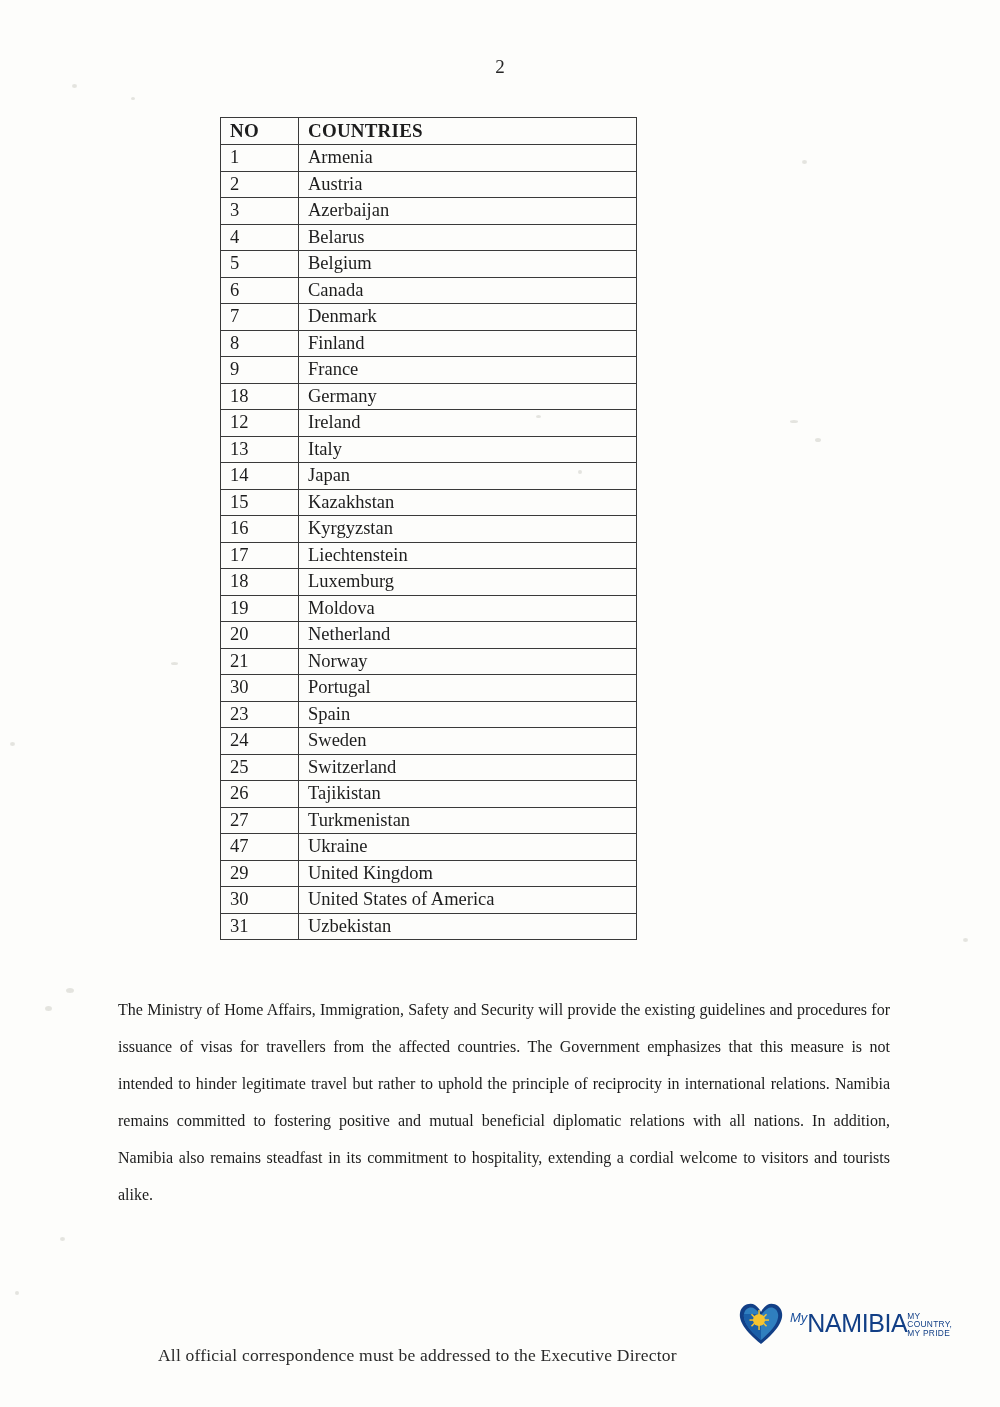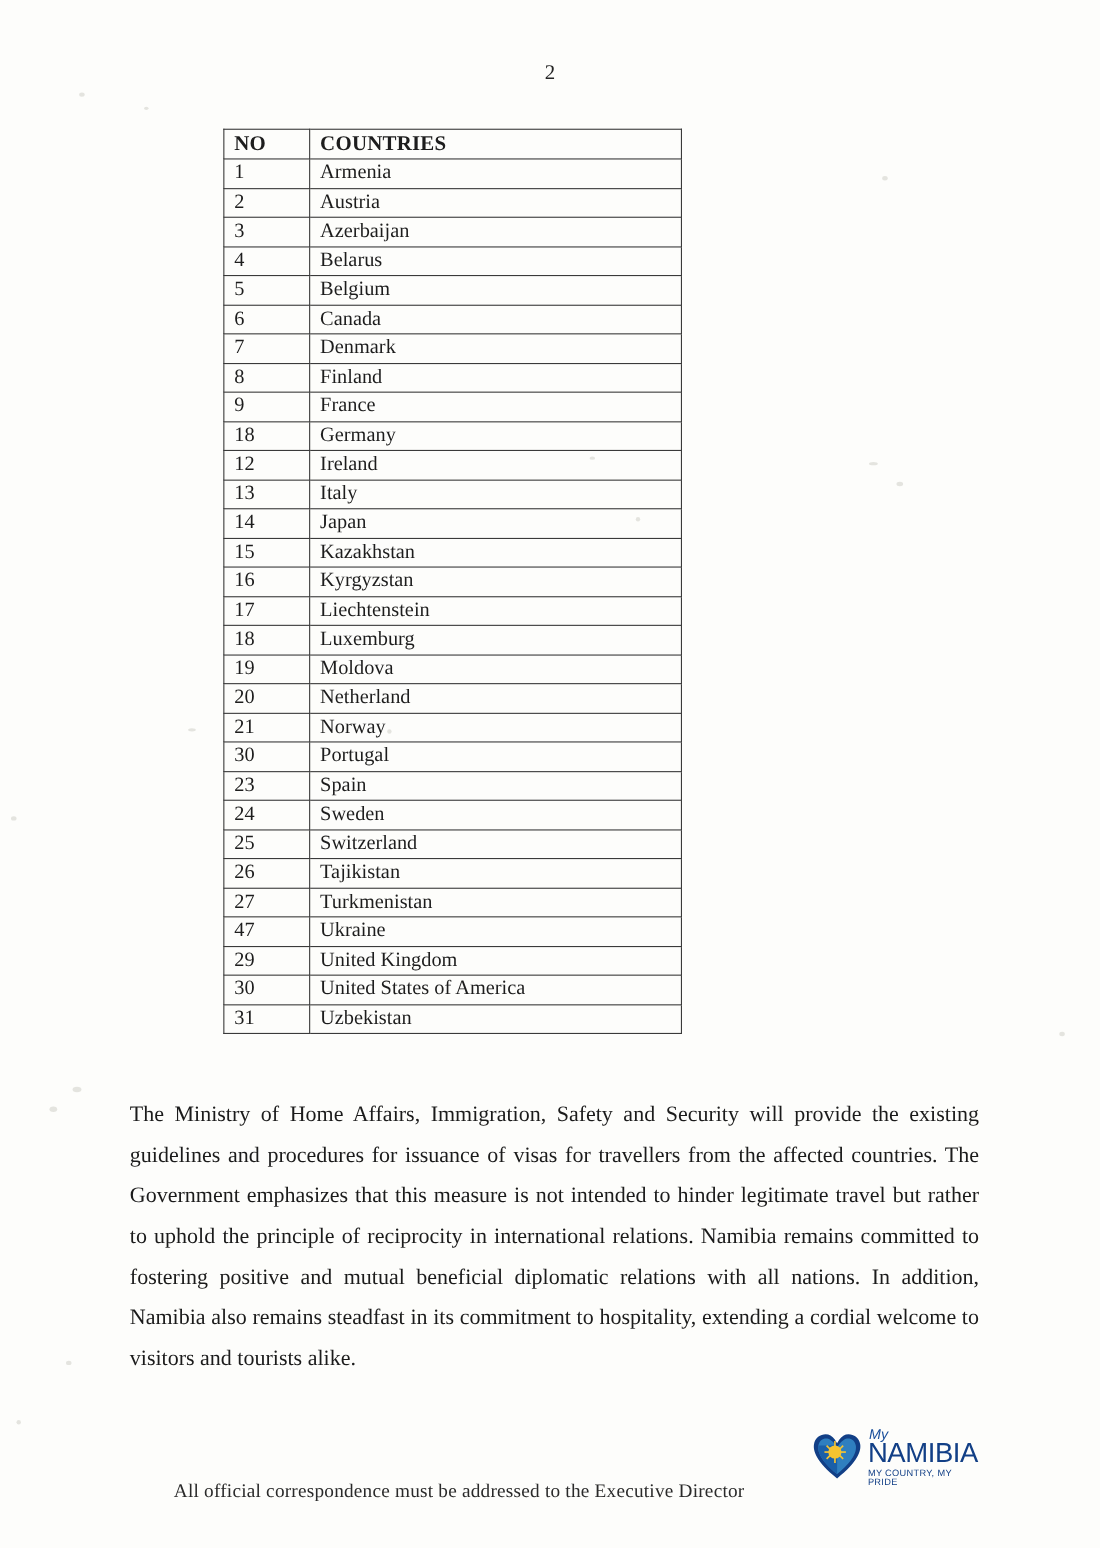--- a/index.html
+++ b/index.html
@@ -32,21 +32,21 @@
     top: 56px;
     left: 0;
     width: 1000px;
     text-align: center;
     font-size: 19px;
     color: #262626;
   }
   .country-table {
     position: absolute;
     top: 117px;
-    left: 203px;
+    left: 220px;
     width: 396px;
     border-collapse: collapse;
     table-layout: fixed;
   }
   .country-table td, .country-table th {
     border: 1px solid #3a3a3a;
     font-size: 18.5px;
     line-height: 1;
     padding: 3px 0 4px 9px;
     text-align: left;
@@ -61,21 +61,21 @@
     letter-spacing: .2px;
   }
   .col-no { width: 68px; }
   .col-country { width: 328px; font-family: Liberation Serif, serif; }
 
   .body-text {
     position: absolute;
     top: 975px;
     left: 118px;
     width: 772px;
-    font-size: 20px;
+    font-size: 16px;
     line-height: 37px;
     text-align: justify;
     color: #1b1b1b;
   }
   .footer-note {
     position: absolute;
     top: 1345px;
     left: 158px;
     font-size: 17.5px;
     color: #2a2a2a;
@@ -92,21 +92,21 @@
     gap: 5px;
   }
   .logo-heart {
     width: 46px;
     height: 44px;
     position: relative;
     flex: none;
   }
   .logo-text {
     display: flex;
-    flex-direction: column;
+    flex-direction: row;
     justify-content: center;
     line-height: 1;
     font-family: "Liberation Sans", sans-serif;
   }
   .logo-my {
     font-size: 13px;
     font-style: italic;
     color: #1a4f9c;
     margin-bottom: -1px;
     margin-left: 1px;

